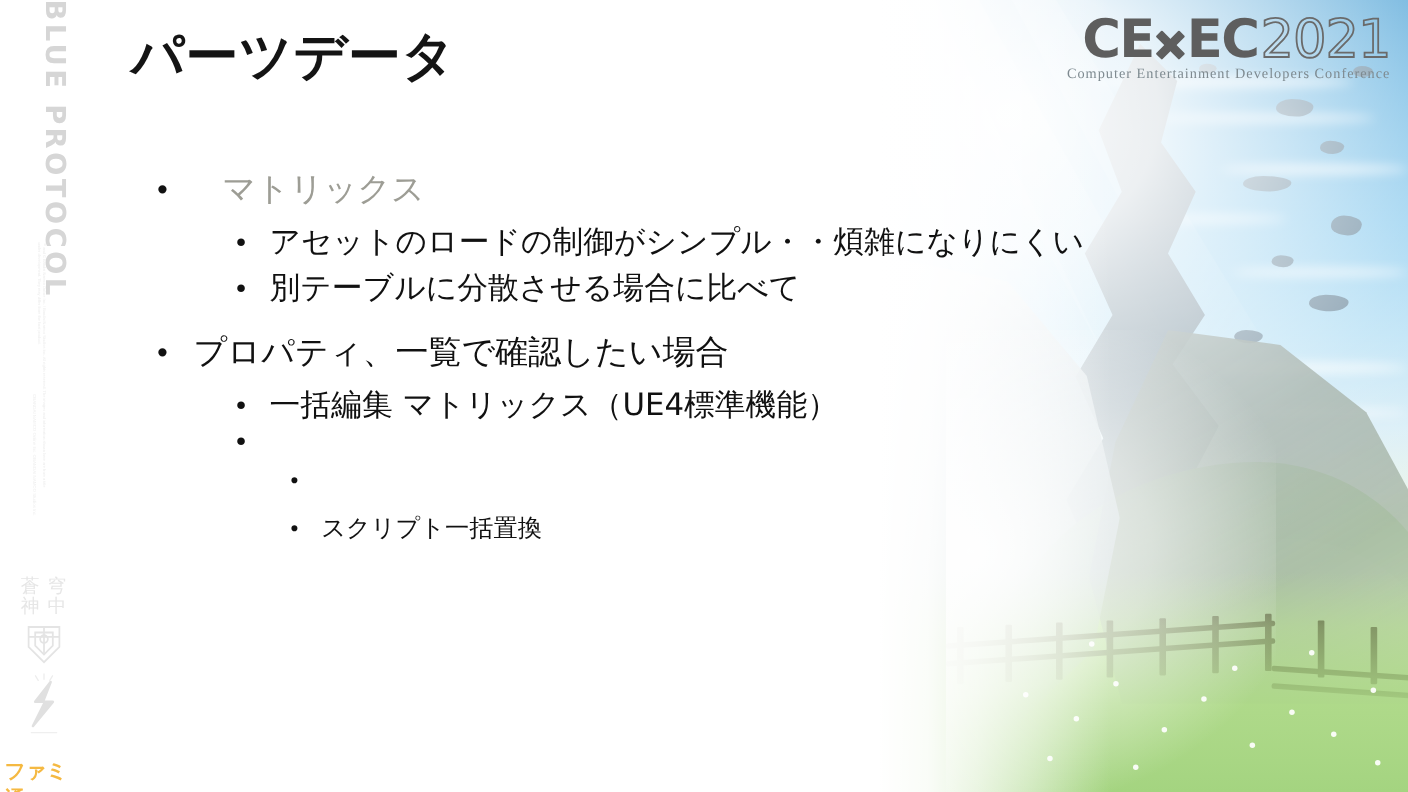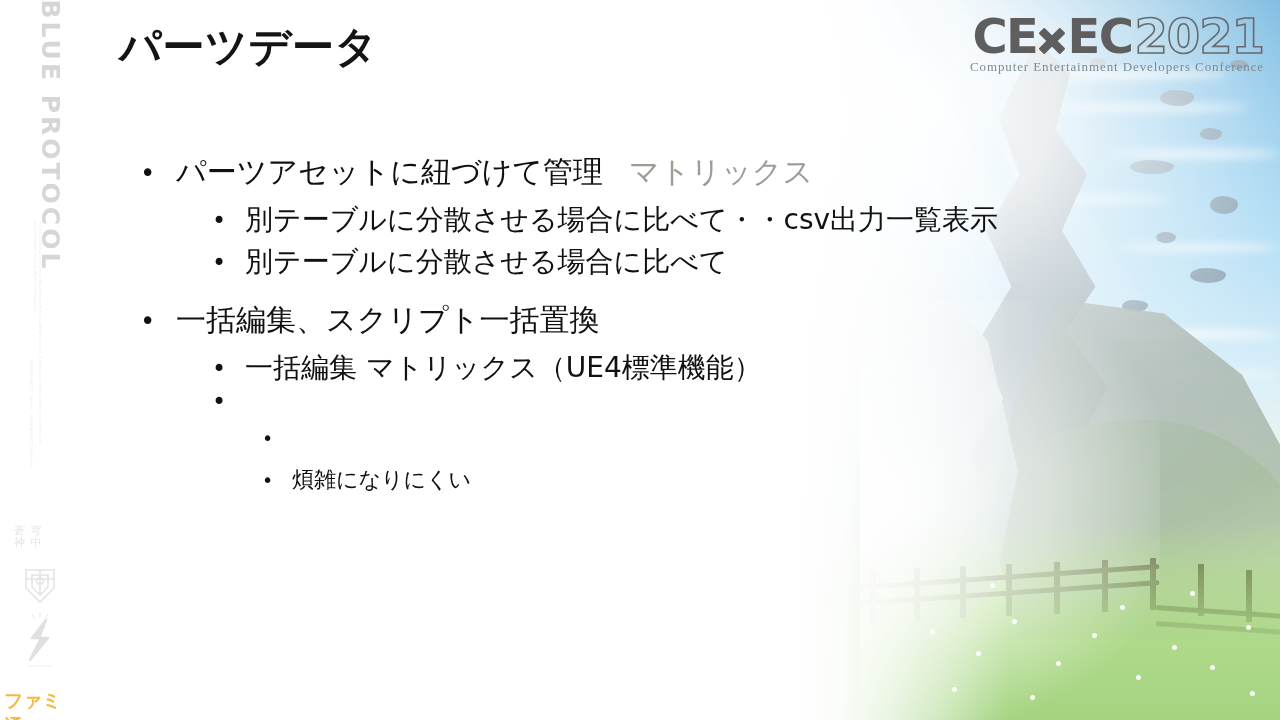--- a/index.html
+++ b/index.html
@@ -202,21 +202,21 @@
     font-size:4px;
     line-height:1.6;
     color:#efefef;
     font-family:"Liberation Sans",sans-serif;
   }
   .rail-mark {
     position:absolute; left:14px;
     color:#e4e4e4;
     font-family:"DejaVu Sans",sans-serif;
   }
-  #mark-kanji { top:525px; width:52px; font-size:11px; line-height:1.05; letter-spacing:1px; color:#e6e6e6; }
+  #mark-kanji { top:525px; width:52px; font-size:17px; line-height:1.05; text-align:center; letter-spacing:1px; color:#e6e6e6; }
   #mark-crest { top:566px; left:20px; width:40px; height:40px; }
   #mark-logo  { top:612px; left:20px; width:40px; height:62px; }
 
   
   #famitsu {
     position:absolute; left:4px; top:688px;
     font-size:19px; font-weight:700;
     color:#f5b942;
     letter-spacing:-0.5px;
     font-family:"DejaVu Sans",sans-serif;
@@ -239,38 +239,38 @@
     display:inline-block; position:relative;
     width:30px; height:34px; vertical-align:-2px;
   }
   .cedec-x i {
     position:absolute; left:50%; top:50%;
     width:30px; height:8px; background:#5e5e5e; border-radius:1px;
   }
   .cedec-x i:first-child { transform:translate(-50%,-50%) rotate(45deg); }
   .cedec-x i:last-child  { transform:translate(-50%,-50%) rotate(-45deg); }
   .cedec-year {
-    font-size:48px; font-weight:700; letter-spacing:-1px;
+    font-size:48px; font-weight:400; letter-spacing:-1px;
     line-height:0.92; margin-left:2px;
     color:transparent;
     -webkit-text-stroke:1.6px #6a6a6a;
     font-family:"DejaVu Sans",sans-serif;
   }
   #cedec-tag {
     margin-top:1px;
     font-size:13px; letter-spacing:0.9px;
     color:#7e8a90;
     font-family:Liberation Serif, serif;
     white-space:nowrap;
   }
 
   
   #title {
     position:absolute; left:119px; top:19px;
-    font-size:42px; font-weight:700; color:#141414;
+    font-size:48px; font-weight:700; color:#141414;
     letter-spacing:0.5px;
     font-family:"DejaVu Sans",sans-serif;
     white-space:nowrap;
   }
 
   #body { position:absolute; left:0; top:0; width:100%; height:100%; }
 
   .bullet { position:absolute; display:flex; align-items:baseline; white-space:nowrap; }
   .dot { color:#111; }
 
@@ -408,44 +408,43 @@
       <span class="cedec-year">2021</span>
     </div>
     <div id="cedec-tag">Computer Entertainment Developers Conference</div>
   </div>
 
   <div id="title">パーツデータ</div>
 
   <div id="body">
       <div class="bullet lvl1" style="left: 140px; top: 152px;">
         <span class="dot">•</span>
-        <span>パーツアセットに紐づけて管理</span>
         <span class="muted">マトリックス</span>
       </div>
       <div class="bullet lvl2" style="left: 212px; top: 201px;">
         <span class="dot">•</span>
-        <span>別テーブルに分散させる場合に比べて・・csv出力一覧表示</span>
+        <span>アセットのロードの制御がシンプル・・煩雑になりにくい</span>
       </div>
       <div class="bullet lvl2" style="left: 212px; top: 243px;">
         <span class="dot">•</span>
         <span>別テーブルに分散させる場合に比べて</span>
       </div>
       <div class="bullet lvl1" style="left: 140px; top: 300px;">
         <span class="dot">•</span>
-        <span>一括編集、スクリプト一括置換</span>
+        <span>プロパティ、一覧で確認したい場合</span>
       </div>
       <div class="bullet lvl2" style="left: 212px; top: 349px;">
         <span class="dot">•</span>
         <span>一括編集 マトリックス（UE4標準機能）</span>
       </div>
       <div class="bullet lvl2" style="left: 212px; top: 388px;">
         <span class="dot">•</span>
       </div>
       <div class="bullet lvl3" style="left: 262px; top: 427px;">
         <span class="dot">•</span>
       </div>
       <div class="bullet lvl3" style="left: 262px; top: 465px;">
         <span class="dot">•</span>
-        <span>煩雑になりにくい</span>
+        <span>スクリプト一括置換</span>
       </div>
     </div>
 
 </div>
 
 </body></html>

